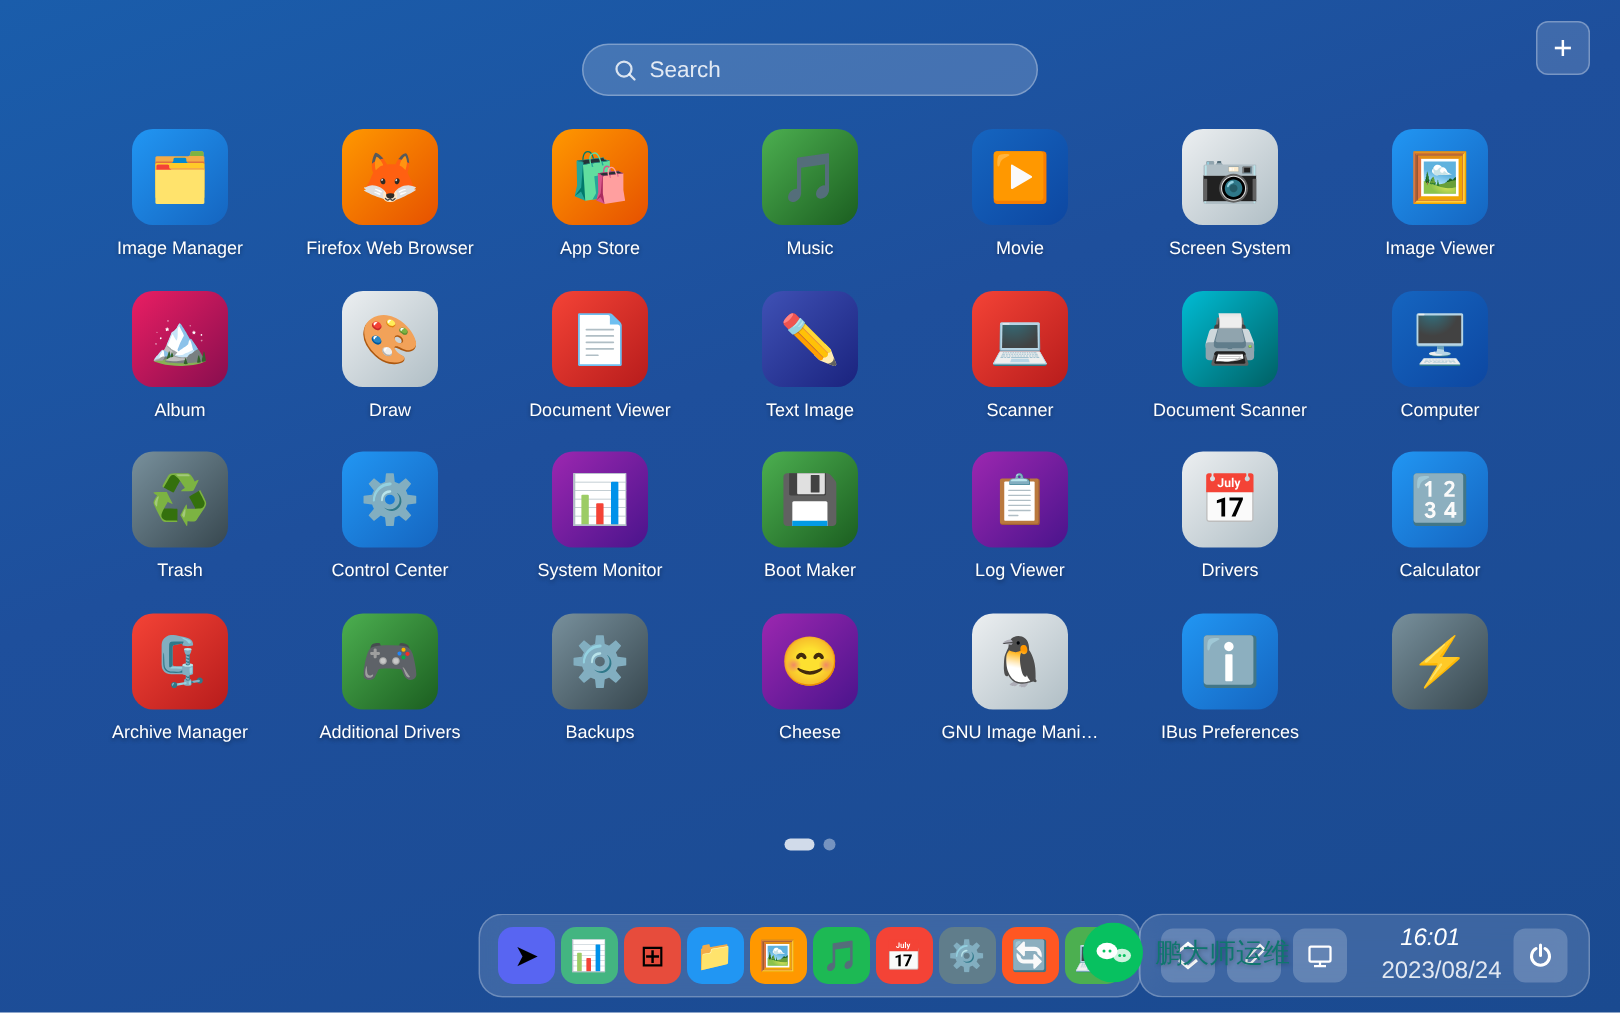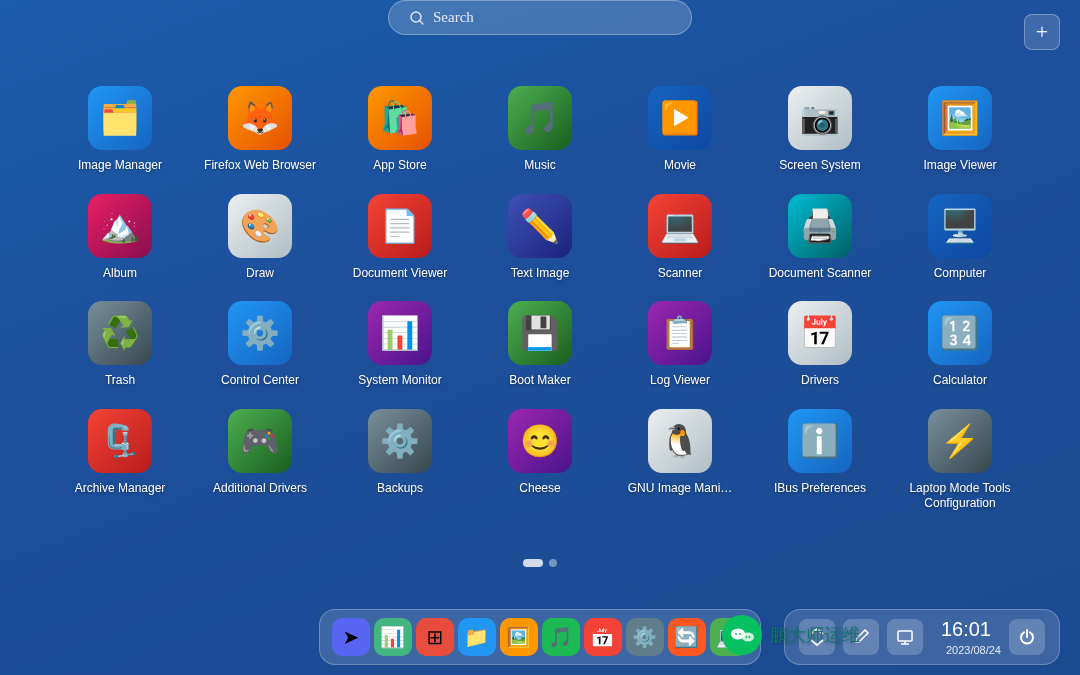--- a/index.html
+++ b/index.html
@@ -11,24 +11,23 @@
       overflow: hidden;
       position: relative;
     }
 
     
     .top-bar {
       position: absolute;
       top: 0; left: 0; right: 0;
       height: 64px;
       display: flex;
-      align-items: flex-start;
+      align-items: flex-end;
       justify-content: center;
       padding: 0 20px;
-      font-family: Liberation Serif, serif;
     }
 
     .search-box {
       display: flex;
       align-items: center;
       background: rgba(255,255,255,0.18);
       border: 1px solid rgba(255,255,255,0.3);
       border-radius: 24px;
       padding: 8px 20px;
       width: 304px;
@@ -428,21 +427,20 @@
       <div class="app-item">
         <div class="app-icon icon-blue">
           <div class="icon-content" style="font-size: 32px;">ℹ️</div>
         </div>
         <span class="app-label">IBus Preferences</span>
       </div>
       <div class="app-item">
         <div class="app-icon icon-gray">
           <div class="icon-content" style="font-size: 32px;">⚡</div>
         </div>
-        <span class="app-label">Laptop Mode Tools Configuration</span>
       </div>
     </div>
   </div>
 
 <div class="page-dots">
   <div class="dot"></div>
   <div class="dot inactive"></div>
 </div>
 
 <div class="taskbar">
@@ -471,22 +469,22 @@
     </svg>
   </div>
   <div class="tray-btn">
     <svg width="18" height="18" viewBox="0 0 18 18">
       <rect x="2" y="3" width="14" height="10" rx="1" fill="none" stroke="white" stroke-width="1.5"></rect>
       <line x1="9" y1="13" x2="9" y2="16" stroke="white" stroke-width="1.5"></line>
       <line x1="5" y1="16" x2="13" y2="16" stroke="white" stroke-width="1.5"></line>
     </svg>
   </div>
   <div class="tray-time">
-    <div style="font-size:20px;font-weight:500;">16:01</div>
-    <div style="font-size:11px;opacity:0.85;margin-left:15px;">2023/08/24</div>
+    <div style="font-size:16px;font-weight:500;font-style:italic;">16:01</div>
+    <div style="font-size:16px;opacity:0.85;margin-left:15px;">2023/08/24</div>
   </div>
   <div class="tray-btn">
     <svg width="20" height="20" viewBox="0 0 20 20">
       <path d="M10 3v7" stroke="white" stroke-width="2" stroke-linecap="round"></path>
       <path d="M7 5.3A6 6 0 1 0 13 5.3" fill="none" stroke="white" stroke-width="2" stroke-linecap="round"></path>
     </svg>
   </div>
 </div>
 
 <div class="watermark">

